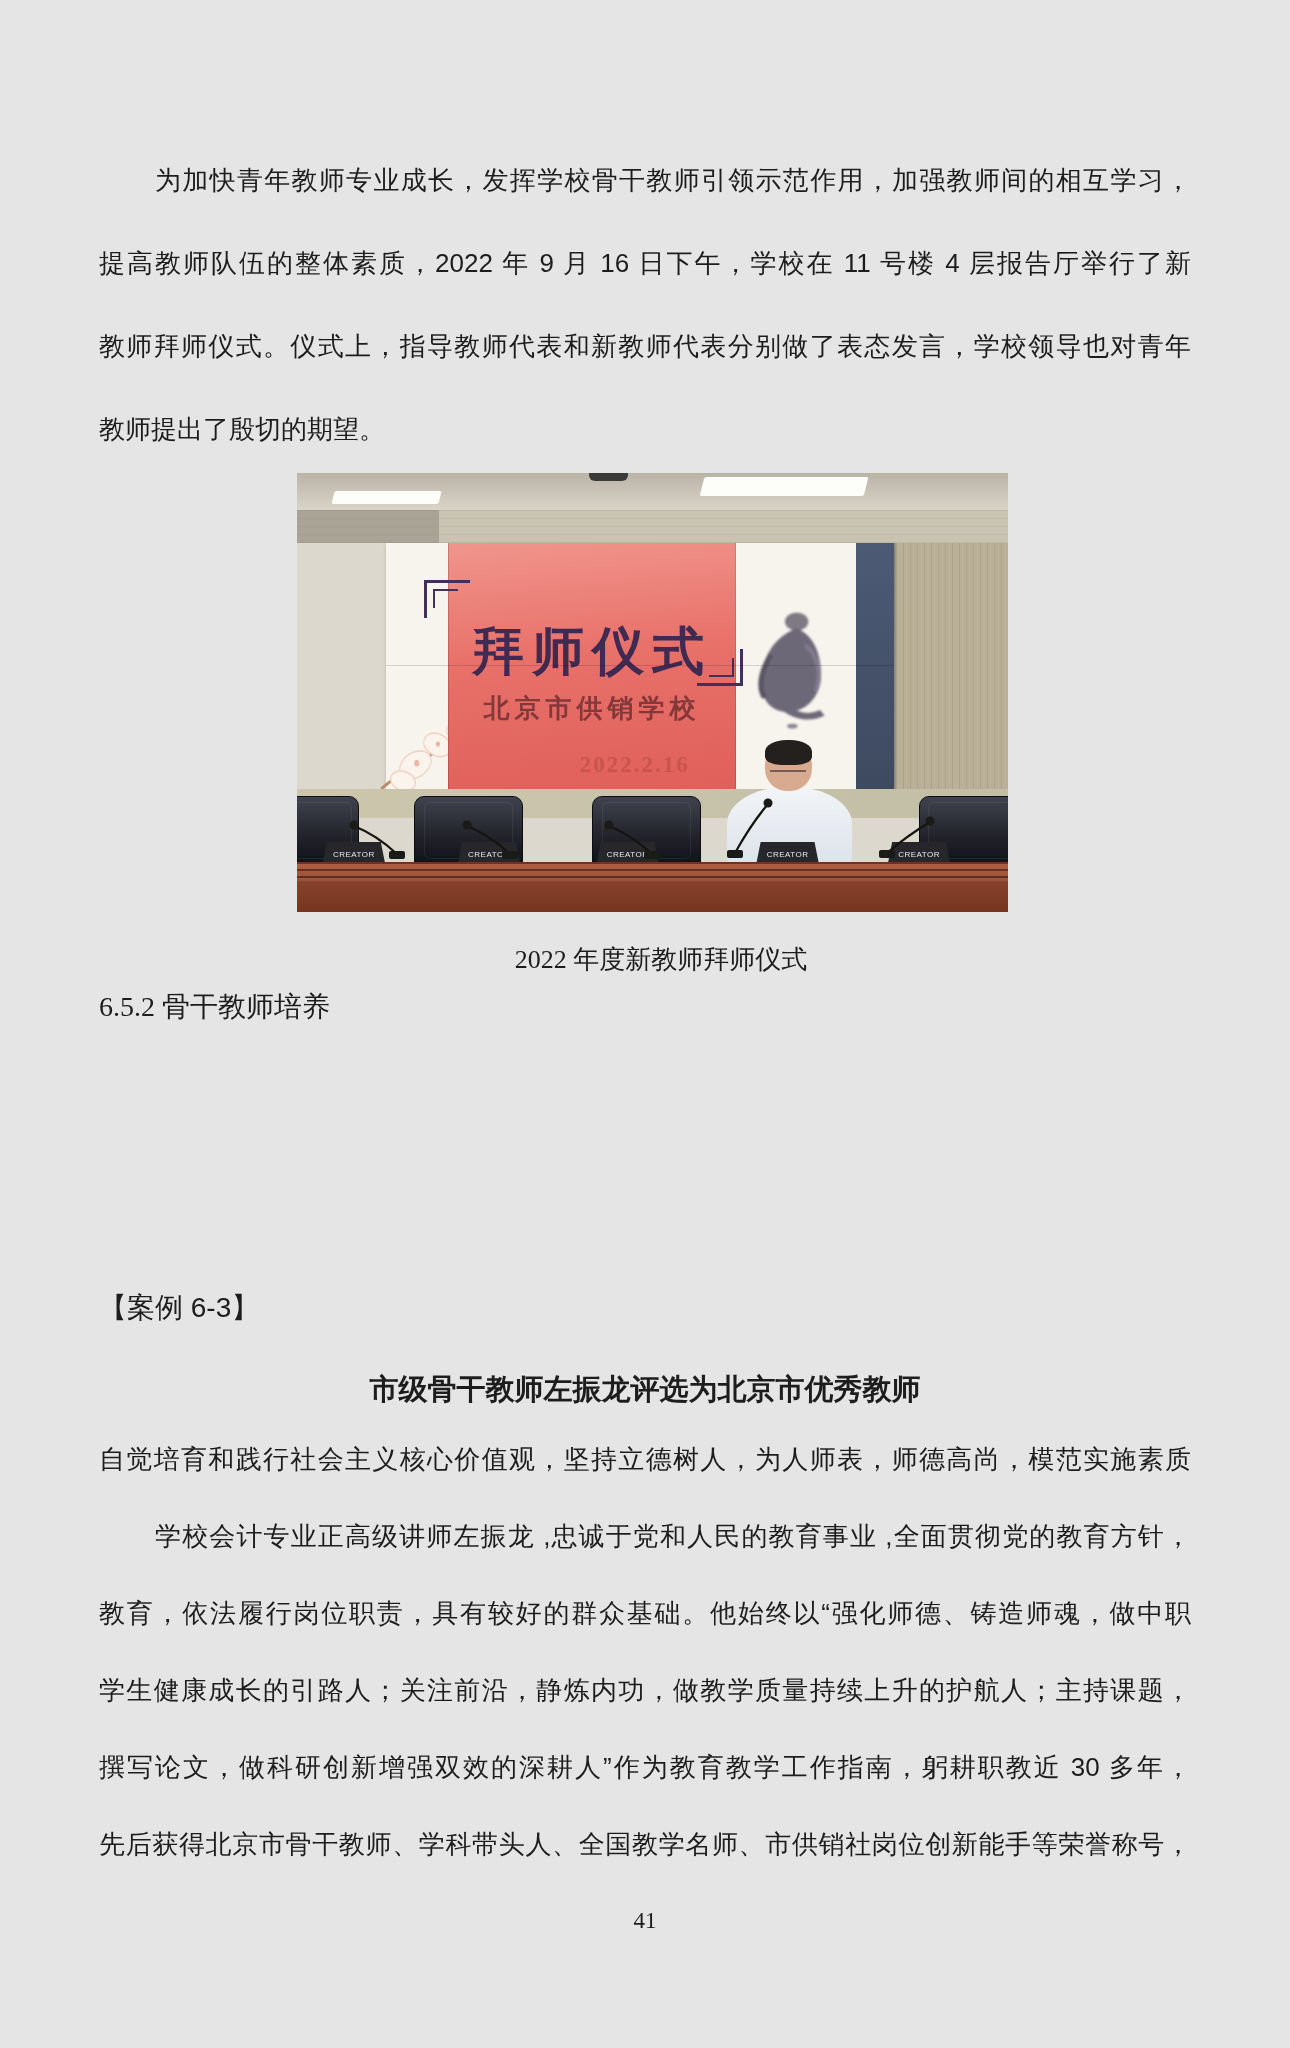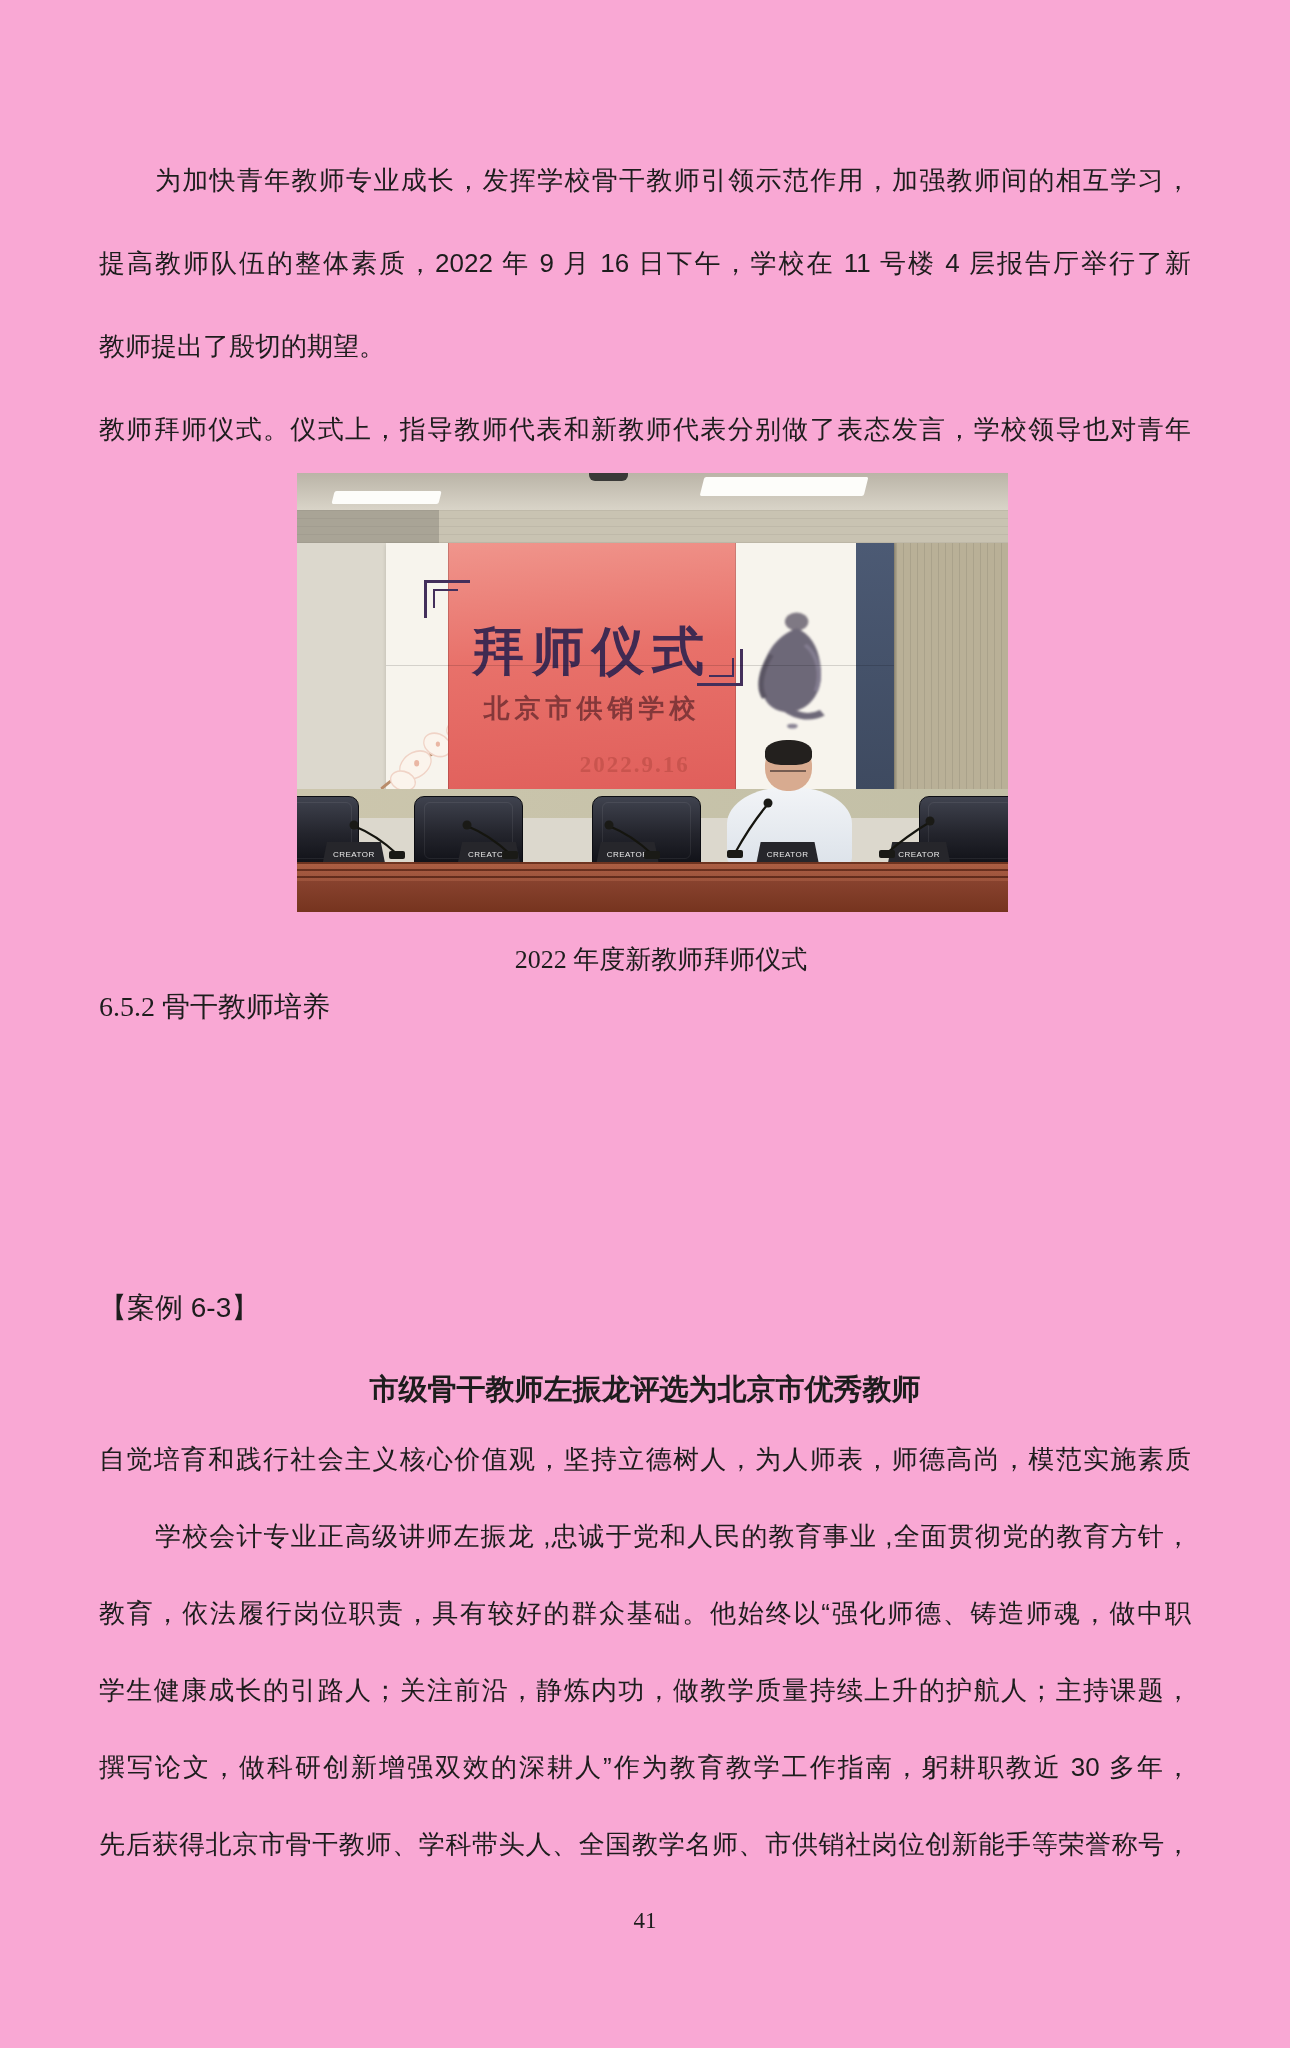--- a/index.html
+++ b/index.html
@@ -1,19 +1,19 @@
 <!DOCTYPE html>
 <html><head>
 <meta charset="utf-8">
 <style>
   html,body{margin:0;padding:0;background:#ffffff;}
   .page{
     position:relative;
     width:1290px;height:2048px;
-    background:#f9a8d4;
+    background:#e5e5e5;
     font-family:"Liberation Sans",sans-serif;
     color:#1d1d1d;
     overflow:hidden;
   }
   
   .tblock{position:absolute;left:99px;width:1092px;}
   .line{
     text-align:justify;
     text-align-last:justify;
     font-size:26px;
@@ -122,22 +122,22 @@
   .mic-layer{position:absolute;inset:0;pointer-events:none;}
 </style>
 </head>
 <body>
 
 <div class="page">
 
   <div class="tblock para-sans">
     <div class="line indent">为加快青年教师专业成长，发挥学校骨干教师引领示范作用，加强教师间的相互学习，</div>
     <div class="line">提高教师队伍的整体素质，2022 年 9 月 16 日下午，学校在 11 号楼 4 层报告厅举行了新</div>
+    <div class="line">教师拜师仪式。仪式上，指导教师代表和新教师代表分别做了表态发言，学校领导也对青年</div>
     <div class="line short">教师提出了殷切的期望。</div>
-    <div class="line">教师拜师仪式。仪式上，指导教师代表和新教师代表分别做了表态发言，学校领导也对青年</div>
   </div>
 
   <div class="photo">
     <div class="ph-rightwall"></div>
     <div class="ph-wallband"></div>
     <div class="ph-ceiling">
       <div class="ph-light l1"></div>
       <div class="ph-light l2"></div>
       <div class="ph-cam"></div>
     </div>
@@ -159,21 +159,21 @@
               <circle cx="128" cy="74" r="3"></circle>
           </g>
         </svg>
       </div>
 
       <div class="ph-red">
         <div class="orn tl"></div>
         <div class="orn br"></div>
         <div class="slide-title">拜师仪式</div>
         <div class="slide-school1">北京市供销学校</div>
-        <div class="slide-date">2022.9.16</div>
+        <div class="slide-date">2022.2.16</div>
       </div>
 
       <div class="ink-figure">
         <svg viewBox="0 0 100 160" width="100%" height="100%" preserveAspectRatio="none">
           <circle cx="54" cy="20" r="11" fill="#6b6472"></circle>
           <path d="M54 28 C 30 40, 18 70, 22 105 C 25 125, 40 132, 52 128 C 70 122, 80 100, 76 70 C 74 50, 66 34, 54 28 Z" fill="#565064"></path>
           <path d="M30 60 C 20 80, 18 100, 24 112" stroke="#3f3a4c" stroke-width="5" fill="none"></path>
           <path d="M62 48 C 74 60, 78 84, 72 104" stroke="#6f6880" stroke-width="4" fill="none"></path>
           <path d="M40 120 C 50 134, 66 138, 78 130" stroke="#565064" stroke-width="8" fill="none"></path>
           <ellipse cx="50" cy="146" rx="5" ry="3" fill="#777185"></ellipse>

